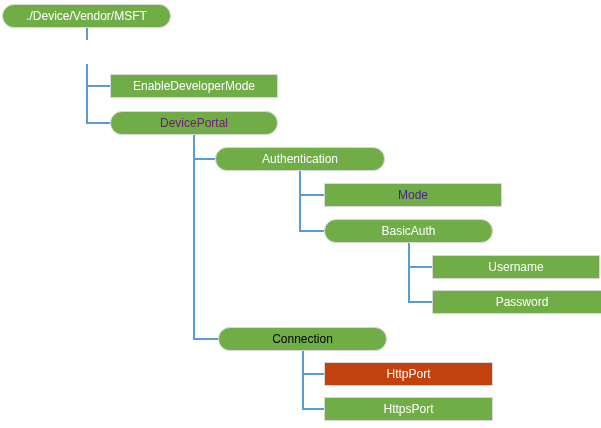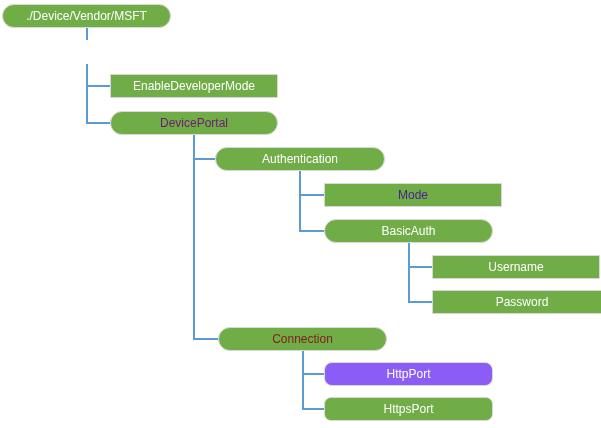--- a/index.html
+++ b/index.html
@@ -57,16 +57,16 @@
     <div class="connector" style="left: 303px; top: 408px; width: 21px; height: 2px; background: rgb(91, 155, 213);"></div>
     <div class="connector" style="left: 302px; top: 351px; width: 2px; height: 59px; background: rgb(91, 155, 213);"></div>
     <div class="node rounded" style="left: 2px; top: 4px; width: 169px; height: 24px; background: rgb(112, 173, 71); border-color: rgb(217, 217, 217); color: rgb(255, 255, 255);">./Device/Vendor/MSFT</div>
     <div class="node rect" style="left: 110px; top: 74px; width: 168px; height: 24px; background: rgb(112, 173, 71); border-color: rgb(217, 217, 217); color: rgb(255, 255, 255);">EnableDeveloperMode</div>
     <div class="node rounded" style="left: 110px; top: 111px; width: 168px; height: 24px; background: rgb(112, 173, 71); border-color: rgb(217, 217, 217); color: #701a75;">DevicePortal</div>
     <div class="node rounded" style="left: 215px; top: 147px; width: 170px; height: 24px; background: rgb(112, 173, 71); border-color: rgb(217, 217, 217); color: rgb(255, 255, 255);">Authentication</div>
     <div class="node rect" style="left: 324px; top: 183px; width: 178px; height: 24px; background: rgb(112, 173, 71); border-color: rgb(217, 217, 217); color: #4c1d95;">Mode</div>
     <div class="node rounded" style="left: 324px; top: 219px; width: 169px; height: 24px; background: rgb(112, 173, 71); border-color: rgb(217, 217, 217); color: rgb(255, 255, 255);">BasicAuth</div>
     <div class="node rect" style="left: 432px; top: 255px; width: 168px; height: 24px; background: rgb(112, 173, 71); border-color: rgb(217, 217, 217); color: rgb(255, 255, 255);">Username</div>
     <div class="node rect" style="left: 432px; top: 290px; width: 180px; height: 24px; background: rgb(112, 173, 71); border-color: rgb(217, 217, 217); color: rgb(255, 255, 255);">Password</div>
-    <div class="node rounded" style="left: 218px; top: 327px; width: 169px; height: 24px; background: rgb(112, 173, 71); border-color: rgb(217, 217, 217); color: #7f1d1d;">Connection</div>
-    <div class="node rect" style="left: 324px; top: 362px; width: 169px; height: 24px; background: #8b5cf6; border-color: rgb(217, 217, 217); color: rgb(255, 255, 255); border-radius: 8px;">HttpPort</div>
-    <div class="node rect" style="left: 324px; top: 397px; width: 169px; height: 24px; background: rgb(112, 173, 71); border-color: rgb(217, 217, 217); color: rgb(255, 255, 255); border-radius: 7px;">HttpsPort</div>
+    <div class="node rounded" style="left: 218px; top: 327px; width: 169px; height: 24px; background: rgb(112, 173, 71); border-color: rgb(217, 217, 217); color: #000000;">Connection</div>
+    <div class="node rect" style="left: 324px; top: 362px; width: 169px; height: 24px; background: #c2410c; border-color: rgb(217, 217, 217); color: rgb(255, 255, 255);">HttpPort</div>
+    <div class="node rect" style="left: 324px; top: 397px; width: 169px; height: 24px; background: rgb(112, 173, 71); border-color: rgb(217, 217, 217); color: rgb(255, 255, 255);">HttpsPort</div>
   </div>
 
 </body></html>

